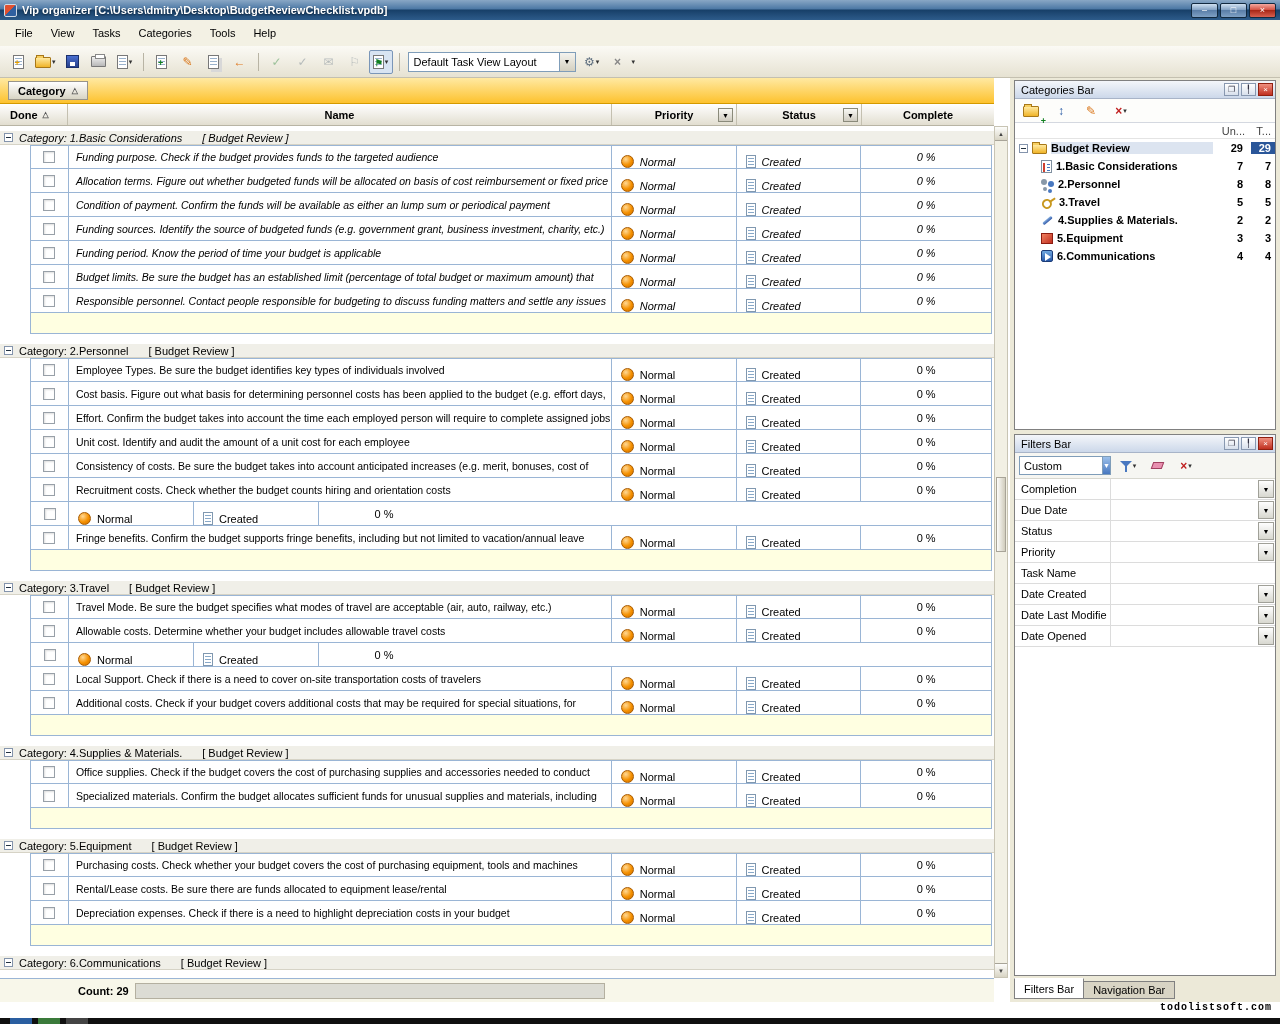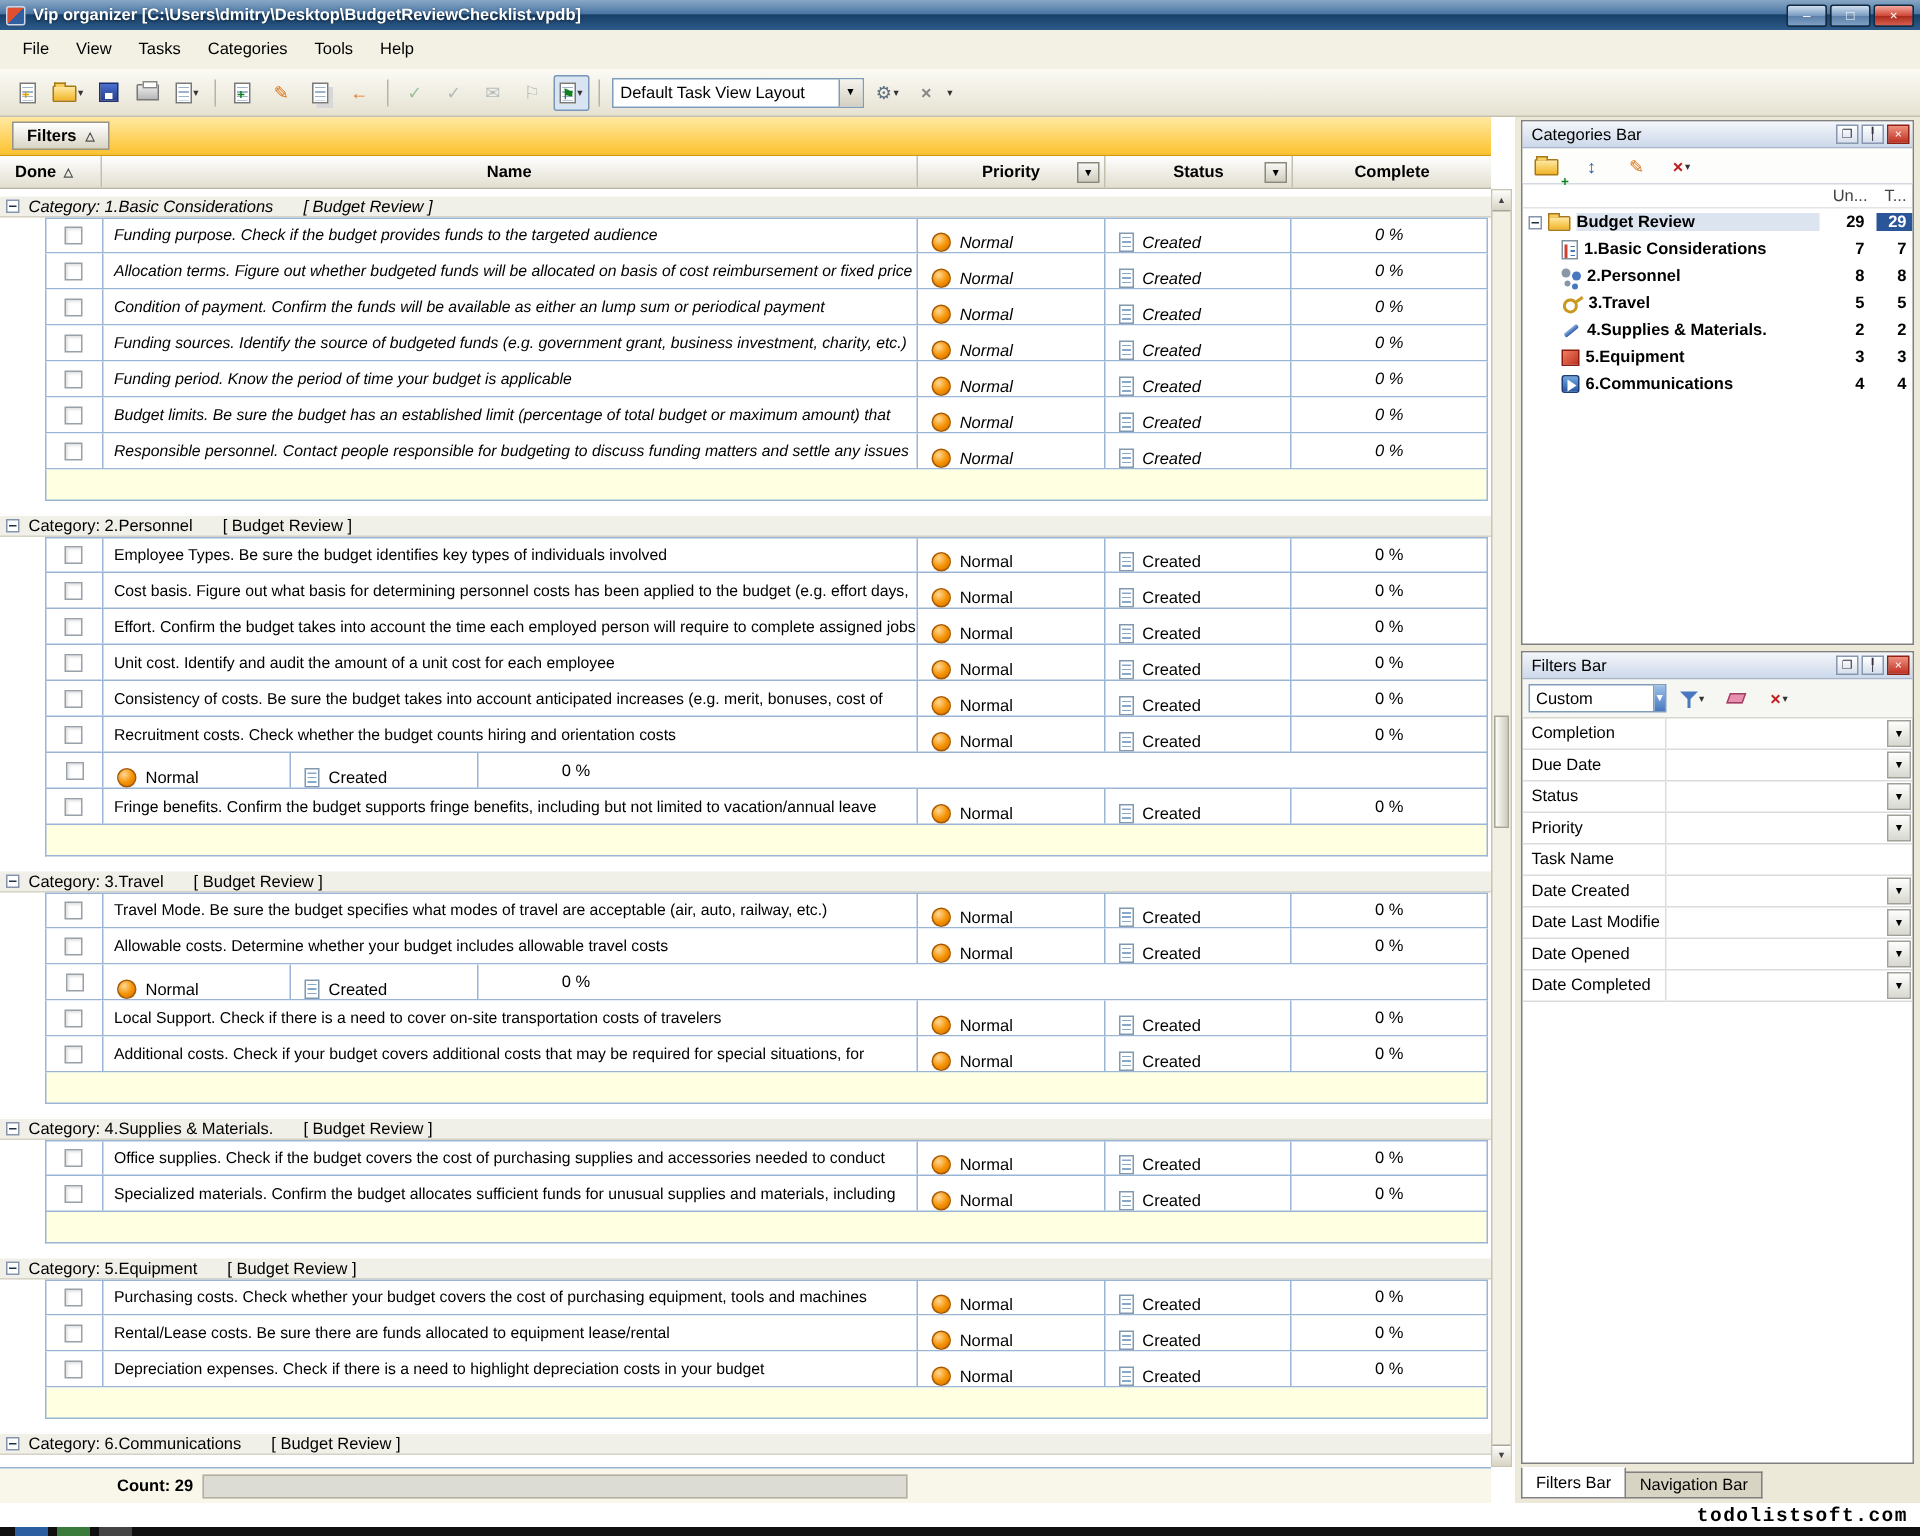--- a/index.html
+++ b/index.html
@@ -163,22 +163,22 @@
   .f-label{width:96px;border-right:1px solid #dcdcdc;display:flex;align-items:center;padding-left:6px;}
   .f-value{flex:1;}
   .f-arrow-btn{width:16px;margin:1px 1px 1px 0;background:linear-gradient(#fefefe,#d8d8d0);
     border:1px solid #a0a098;display:flex;align-items:center;justify-content:center;font-size:7px;flex:none;}
   .panel-tabs{position:absolute;left:2px;top:900px;width:262px;height:22px;display:flex;align-items:flex-start;}
   .tab{height:21px;padding:0 9px;display:flex;align-items:center;border:1px solid #808080;}
   .tab.active{background:#fff;border-top:1px solid #fff;}
   .tab.inactive{background:#d8d4c4;margin-top:3px;height:18px;border-left:none;}
   
   .site{position:absolute;left:0;top:1002px;width:100%;height:16px;background:#fff;
-    display:flex;align-items:center;justify-content:flex-end;padding-right:8px;
-    font-family:"Liberation Mono",monospace;font-weight:bold;font-size:13px;letter-spacing:1px;}
+    display:flex;justify-content:flex-end;padding-right:8px;
+    font-family:"Liberation Mono",monospace;font-weight:bold;font-size:10px;letter-spacing:1px;}
   .taskbar{position:absolute;left:0;top:1018px;width:100%;height:6px;background:#101010;display:flex;gap:6px;padding-left:10px;}
   .blip{width:22px;height:100%;}
 </style>
 </head>
 <body>
 
 <div class="window">
 
   <div class="titlebar">
     <span class="app-icon"></span>
@@ -271,21 +271,21 @@
       </span>
     <span class="tb-btn">
         <span class="glyph" style="color:#888;font-weight:bold">×</span>
       </span>
     <span class="caret">▾</span>
   </div>
 
   <div class="grid-area">
     <div class="groupby">
       <span class="cat-tab">
-        <span>Filters</span>
+        <span>Category</span>
         <span class="tri">△</span>
       </span>
     </div>
     <div class="colhdr">
       <span class="hc hc-done">
         <span>Done</span>
         <span class="tri">△</span>
       </span>
       <span class="hc hc-name">
           <span>Name</span>
@@ -879,25 +879,20 @@
           <div class="filter-row">
             <span class="f-label">Date Last Modifie</span>
             <span class="f-value"></span>
             <span class="f-arrow-btn">▼</span>
           </div>
           <div class="filter-row">
             <span class="f-label">Date Opened</span>
             <span class="f-value"></span>
             <span class="f-arrow-btn">▼</span>
           </div>
-          <div class="filter-row">
-            <span class="f-label">Date Completed</span>
-            <span class="f-value"></span>
-            <span class="f-arrow-btn">▼</span>
-          </div>
         </div>
     </div>
 
     <div class="panel-tabs" id="panel-tabs">
         <span class="tab active">Filters Bar</span>
         <span class="tab inactive">Navigation Bar</span>
       </div>
   </div>
 
   <div class="site">

